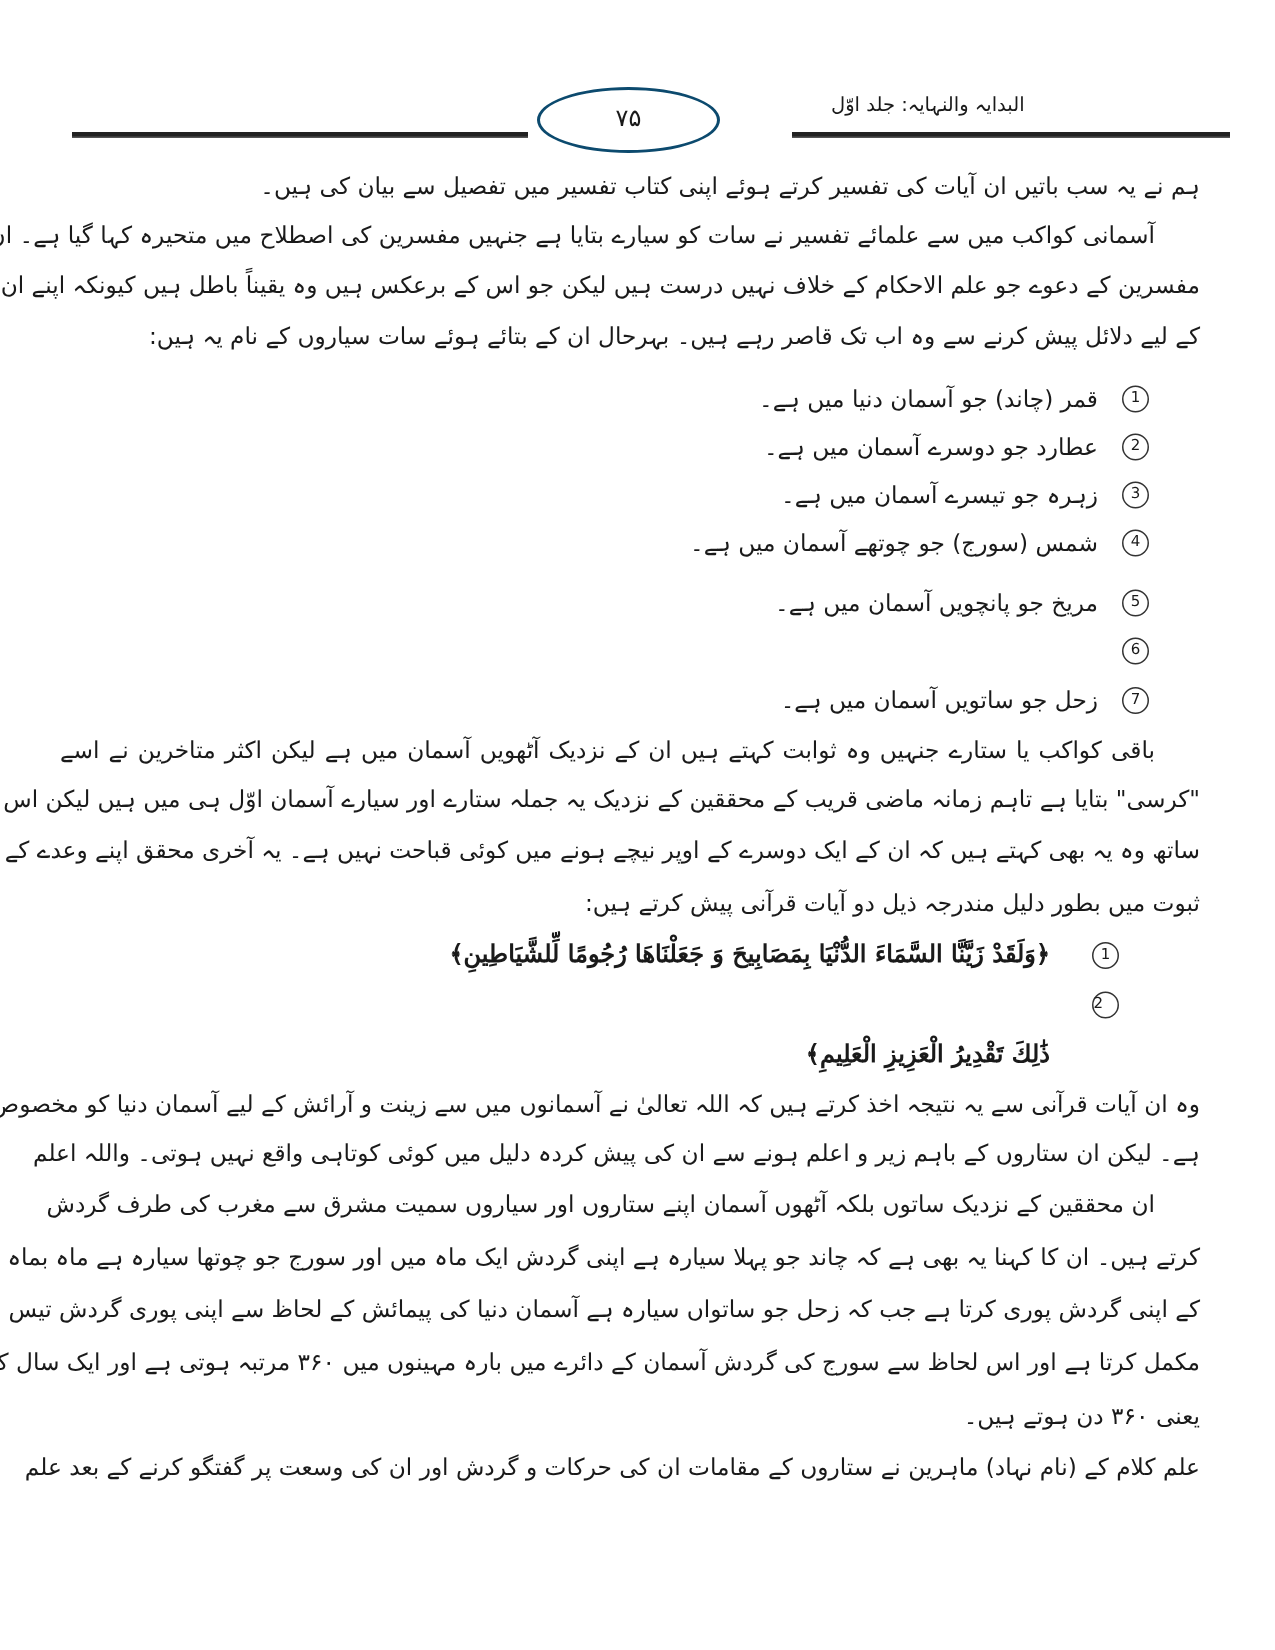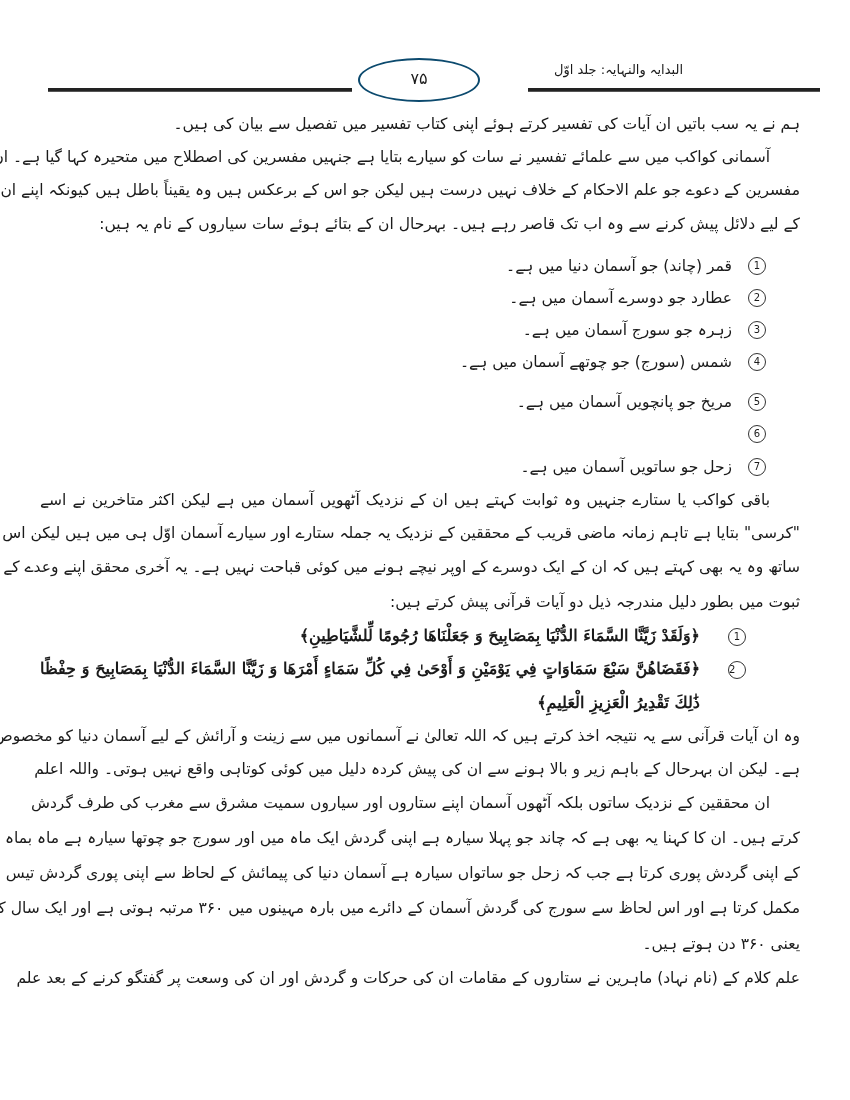--- a/index.html
+++ b/index.html
@@ -33,37 +33,37 @@
   </div>
 
   <div class="line last" style="top:112px;">ہم نے یہ سب باتیں ان آیات کی تفسیر کرتے ہوئے اپنی کتاب تفسیر میں تفصیل سے بیان کی ہیں۔</div>
 
   <div class="line indent" style="top:145px; text-align-last:justify;">آسمانی کواکب میں سے علمائے تفسیر نے سات کو سیارے بتایا ہے جنہیں مفسرین کی اصطلاح میں متحیرہ کہا گیا ہے۔ ان</div>
   <div class="line full" style="top:178px;">مفسرین کے دعوے جو علم الاحکام کے خلاف نہیں درست ہیں لیکن جو اس کے برعکس ہیں وہ یقیناً باطل ہیں کیونکہ اپنے ان دعاوی</div>
   <div class="line last" style="top:212px;">کے لیے دلائل پیش کرنے سے وہ اب تک قاصر رہے ہیں۔ بہرحال ان کے بتائے ہوئے سات سیاروں کے نام یہ ہیں:</div>
 
   <div class="list-item" style="top:254px;"><span class="num">1</span><span>قمر (چاند) جو آسمان دنیا میں ہے۔</span></div>
   <div class="list-item" style="top:286px;"><span class="num">2</span><span>عطارد جو دوسرے آسمان میں ہے۔</span></div>
-  <div class="list-item" style="top:318px;"><span class="num">3</span><span>زہرہ جو سورج آسمان میں ہے۔</span></div>
+  <div class="list-item" style="top:318px;"><span class="num">3</span><span>زہرہ جو تیسرے آسمان میں ہے۔</span></div>
   <div class="list-item" style="top:350px;"><span class="num">4</span><span>شمس (سورج) جو چوتھے آسمان میں ہے۔</span></div>
   <div class="list-item" style="top:390px;"><span class="num">5</span><span>مریخ جو پانچویں آسمان میں ہے۔</span></div>
   <div class="list-item" style="top:422px;"><span class="num">6</span></div>
   <div class="list-item" style="top:455px;"><span class="num">7</span><span>زحل جو ساتویں آسمان میں ہے۔</span></div>
 
   <div class="line indent" style="top:488px; text-align-last:justify;">باقی کواکب یا ستارے جنہیں وہ ثوابت کہتے ہیں ان کے نزدیک آٹھویں آسمان میں ہے لیکن اکثر متاخرین نے اسے</div>
   <div class="line full" style="top:521px;">"کرسی" بتایا ہے تاہم زمانہ ماضی قریب کے محققین کے نزدیک یہ جملہ ستارے اور سیارے آسمان اوّل ہی میں ہیں لیکن اس کے</div>
   <div class="line full" style="top:555px;">ساتھ وہ یہ بھی کہتے ہیں کہ ان کے ایک دوسرے کے اوپر نیچے ہونے میں کوئی قباحت نہیں ہے۔ یہ آخری محقق اپنے وعدے کے</div>
   <div class="line last" style="top:590px;">ثبوت میں بطور دلیل مندرجہ ذیل دو آیات قرآنی پیش کرتے ہیں:</div>
 
   <div class="verse" style="top:623px; right:150px;"><span class="vnum">1</span><span>﴿وَلَقَدْ زَيَّنَّا السَّمَاءَ الدُّنْيَا بِمَصَابِيحَ وَ جَعَلْنَاهَا رُجُومًا لِّلشَّيَاطِينِ﴾</span></div>
-  <div class="verse" style="top:656px; right:150px; width:660px; text-align:justify; text-align-last:justify;"><span class="vnum">2</span><span>﴿فَقَضَاهُنَّ سَبْعَ سَمَاوَاتٍ فِي يَوْمَيْنِ وَ أَوْحَىٰ فِي كُلِّ سَمَاءٍ أَمْرَهَا وَ زَيَّنَّا السَّمَاءَ الدُّنْيَا بِمَصَابِيحَ وَ حِفْظًا</span></div>
+  <div class="verse" style="top:656px; right:150px; width:660px; text-align:justify; text-align-last:justify;"><span class="vnum">2</span></div>
   <div class="verse" style="top:690px; right:150px;">ذَٰلِكَ تَقْدِيرُ الْعَزِيزِ الْعَلِيمِ﴾</div>
 
   <div class="line full" style="top:724px;">وہ ان آیات قرآنی سے یہ نتیجہ اخذ کرتے ہیں کہ اللہ تعالیٰ نے آسمانوں میں سے زینت و آرائش کے لیے آسمان دنیا کو مخصوص کیا</div>
-  <div class="line last" style="top:757px;">ہے۔ لیکن ان بہرحال کے باہم زیر و بالا ہونے سے ان کی پیش کردہ دلیل میں کوئی کوتاہی واقع نہیں ہوتی۔ واللہ اعلم</div>
+  <div class="line last" style="top:757px;">ہے۔ لیکن ان ستاروں کے باہم زیر و اعلم ہونے سے ان کی پیش کردہ دلیل میں کوئی کوتاہی واقع نہیں ہوتی۔ واللہ اعلم</div>
 
   <div class="line indent" style="top:791px; text-align-last:justify;">ان محققین کے نزدیک ساتوں بلکہ آٹھوں آسمان اپنے ستاروں اور سیاروں سمیت مشرق سے مغرب کی طرف گردش</div>
   <div class="line full" style="top:826px;">کرتے ہیں۔ ان کا کہنا یہ بھی ہے کہ چاند جو پہلا سیارہ ہے اپنی گردش ایک ماہ میں اور سورج جو چوتھا سیارہ ہے ماہ بماہ بارہ مرتبہ کر</div>
   <div class="line full" style="top:861px;">کے اپنی گردش پوری کرتا ہے جب کہ زحل جو ساتواں سیارہ ہے آسمان دنیا کی پیمائش کے لحاظ سے اپنی پوری گردش تیس سال میں</div>
   <div class="line full" style="top:896px;">مکمل کرتا ہے اور اس لحاظ سے سورج کی گردش آسمان کے دائرے میں بارہ مہینوں میں ۳۶۰ مرتبہ ہوتی ہے اور ایک سال کے یہی</div>
   <div class="line last" style="top:932px;">یعنی ۳۶۰ دن ہوتے ہیں۔</div>
 
   <div class="line full" style="top:966px;">علم کلام کے (نام نہاد) ماہرین نے ستاروں کے مقامات ان کی حرکات و گردش اور ان کی وسعت پر گفتگو کرنے کے بعد علم</div>
 
 </div>

